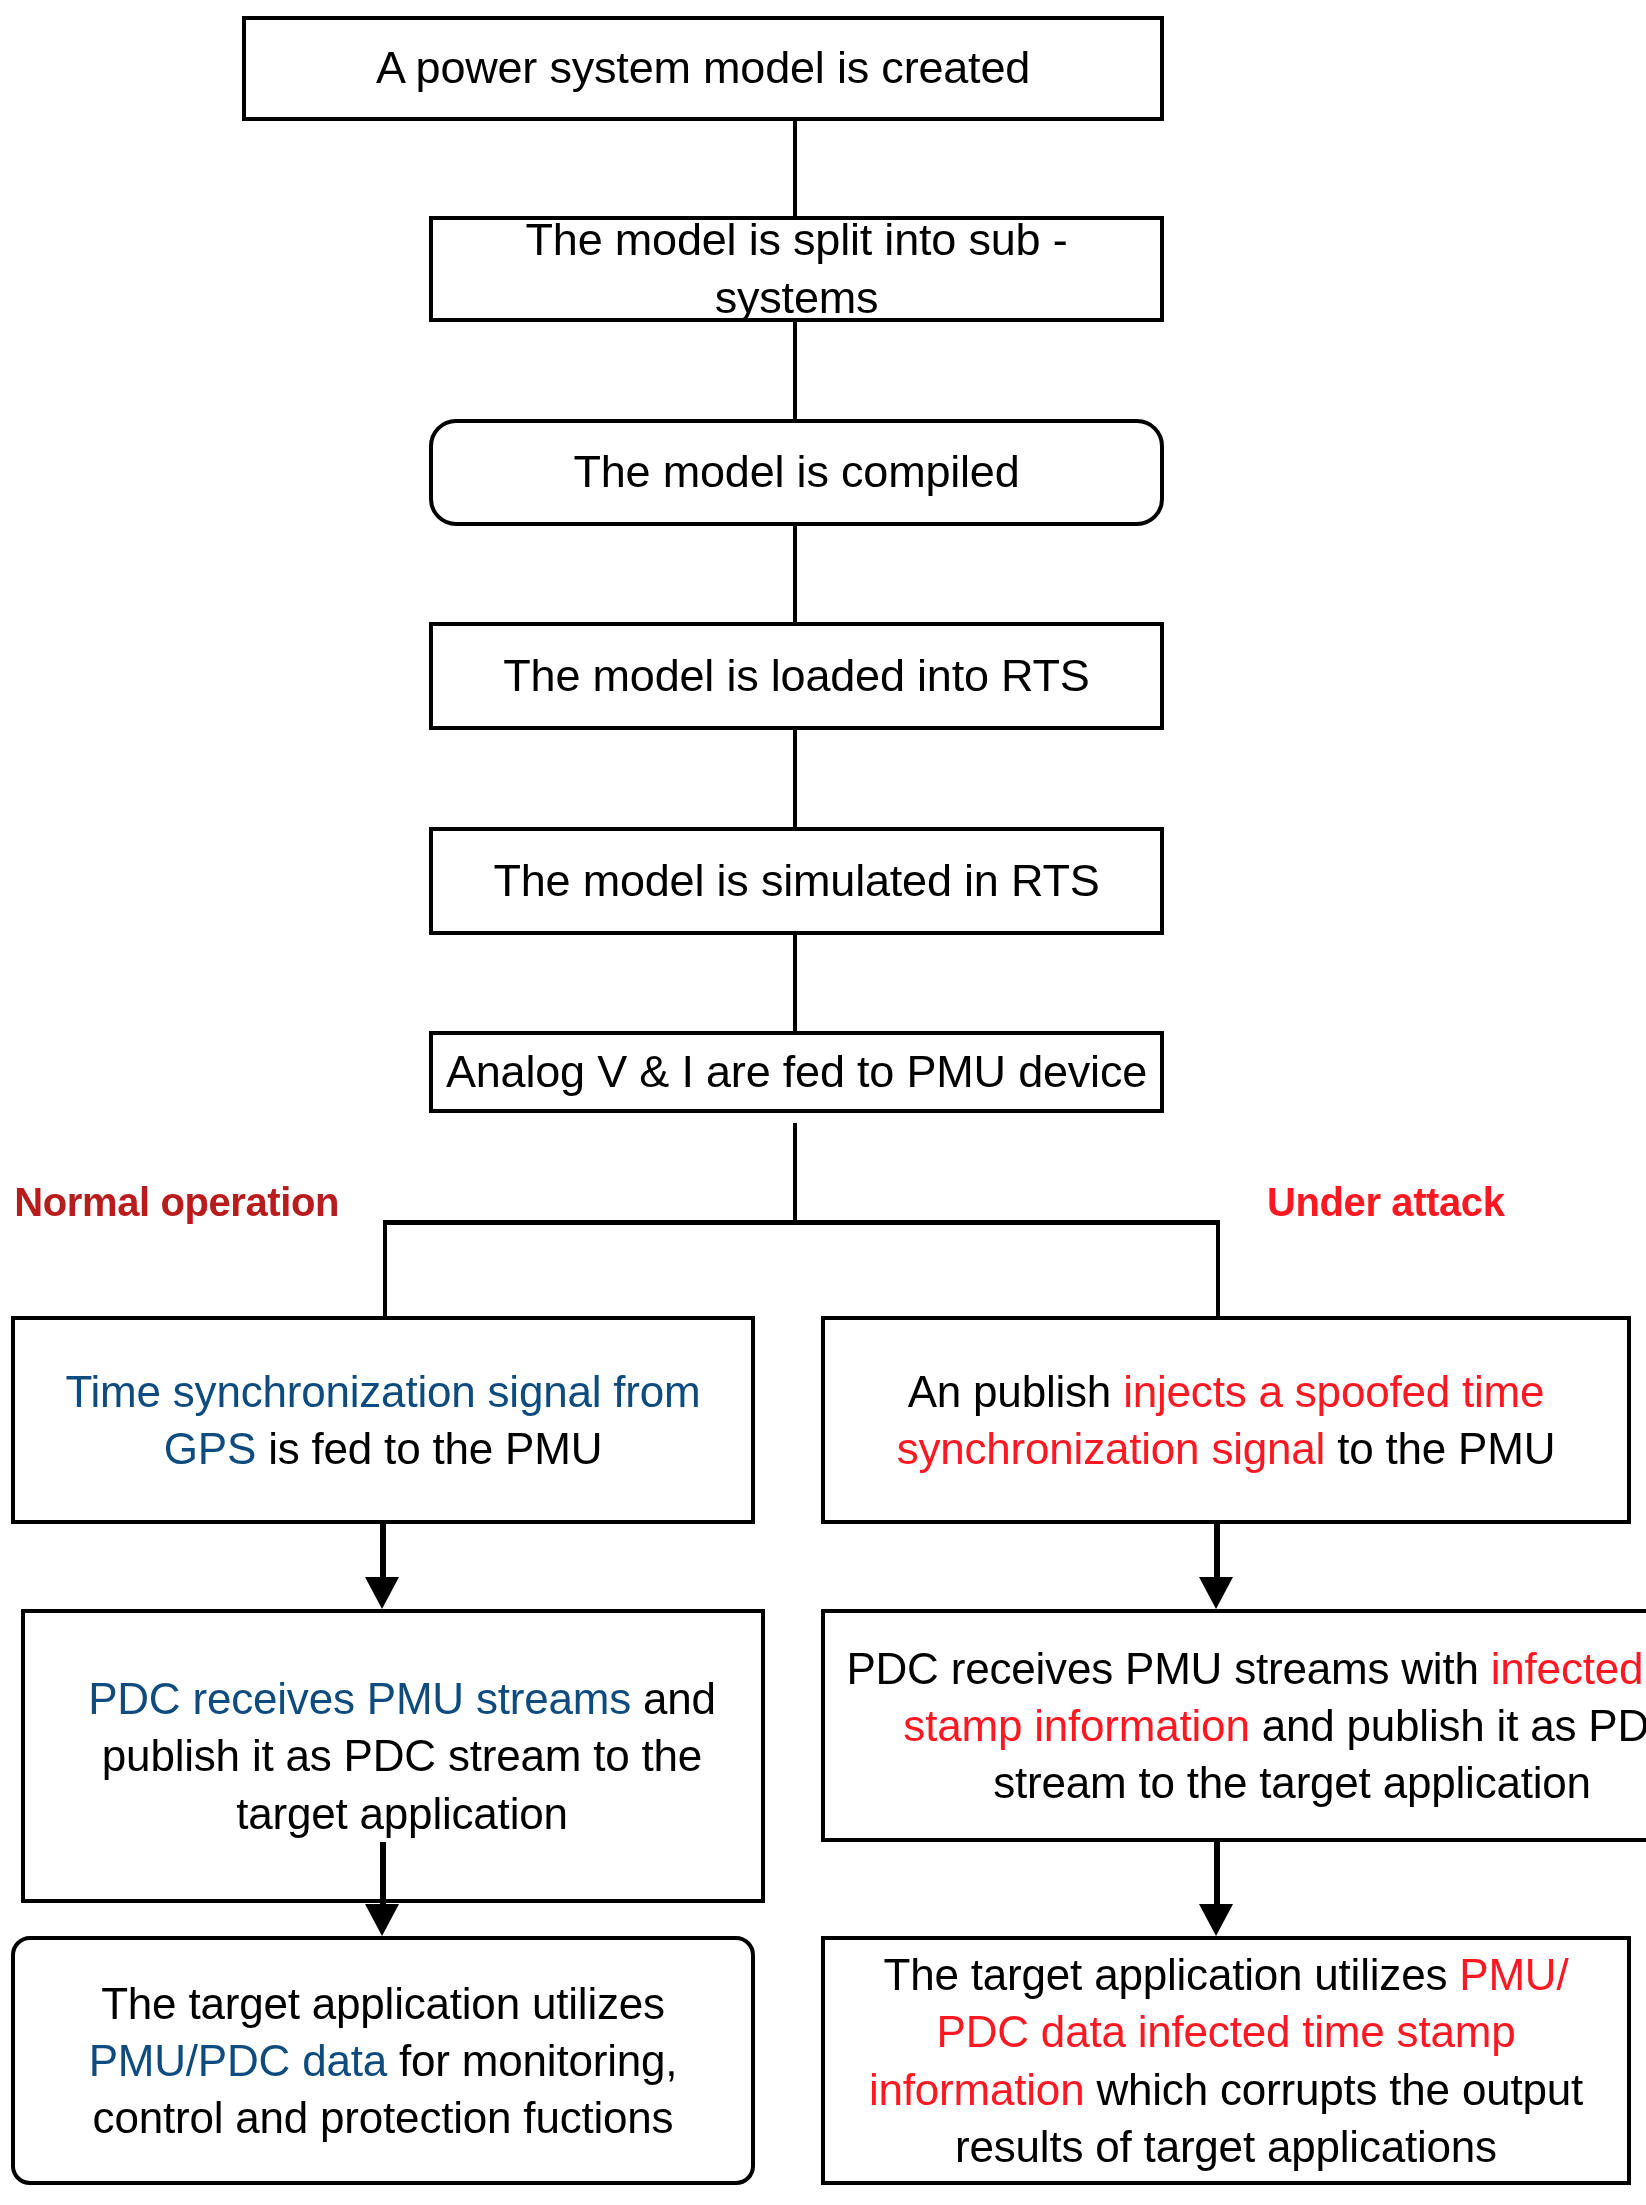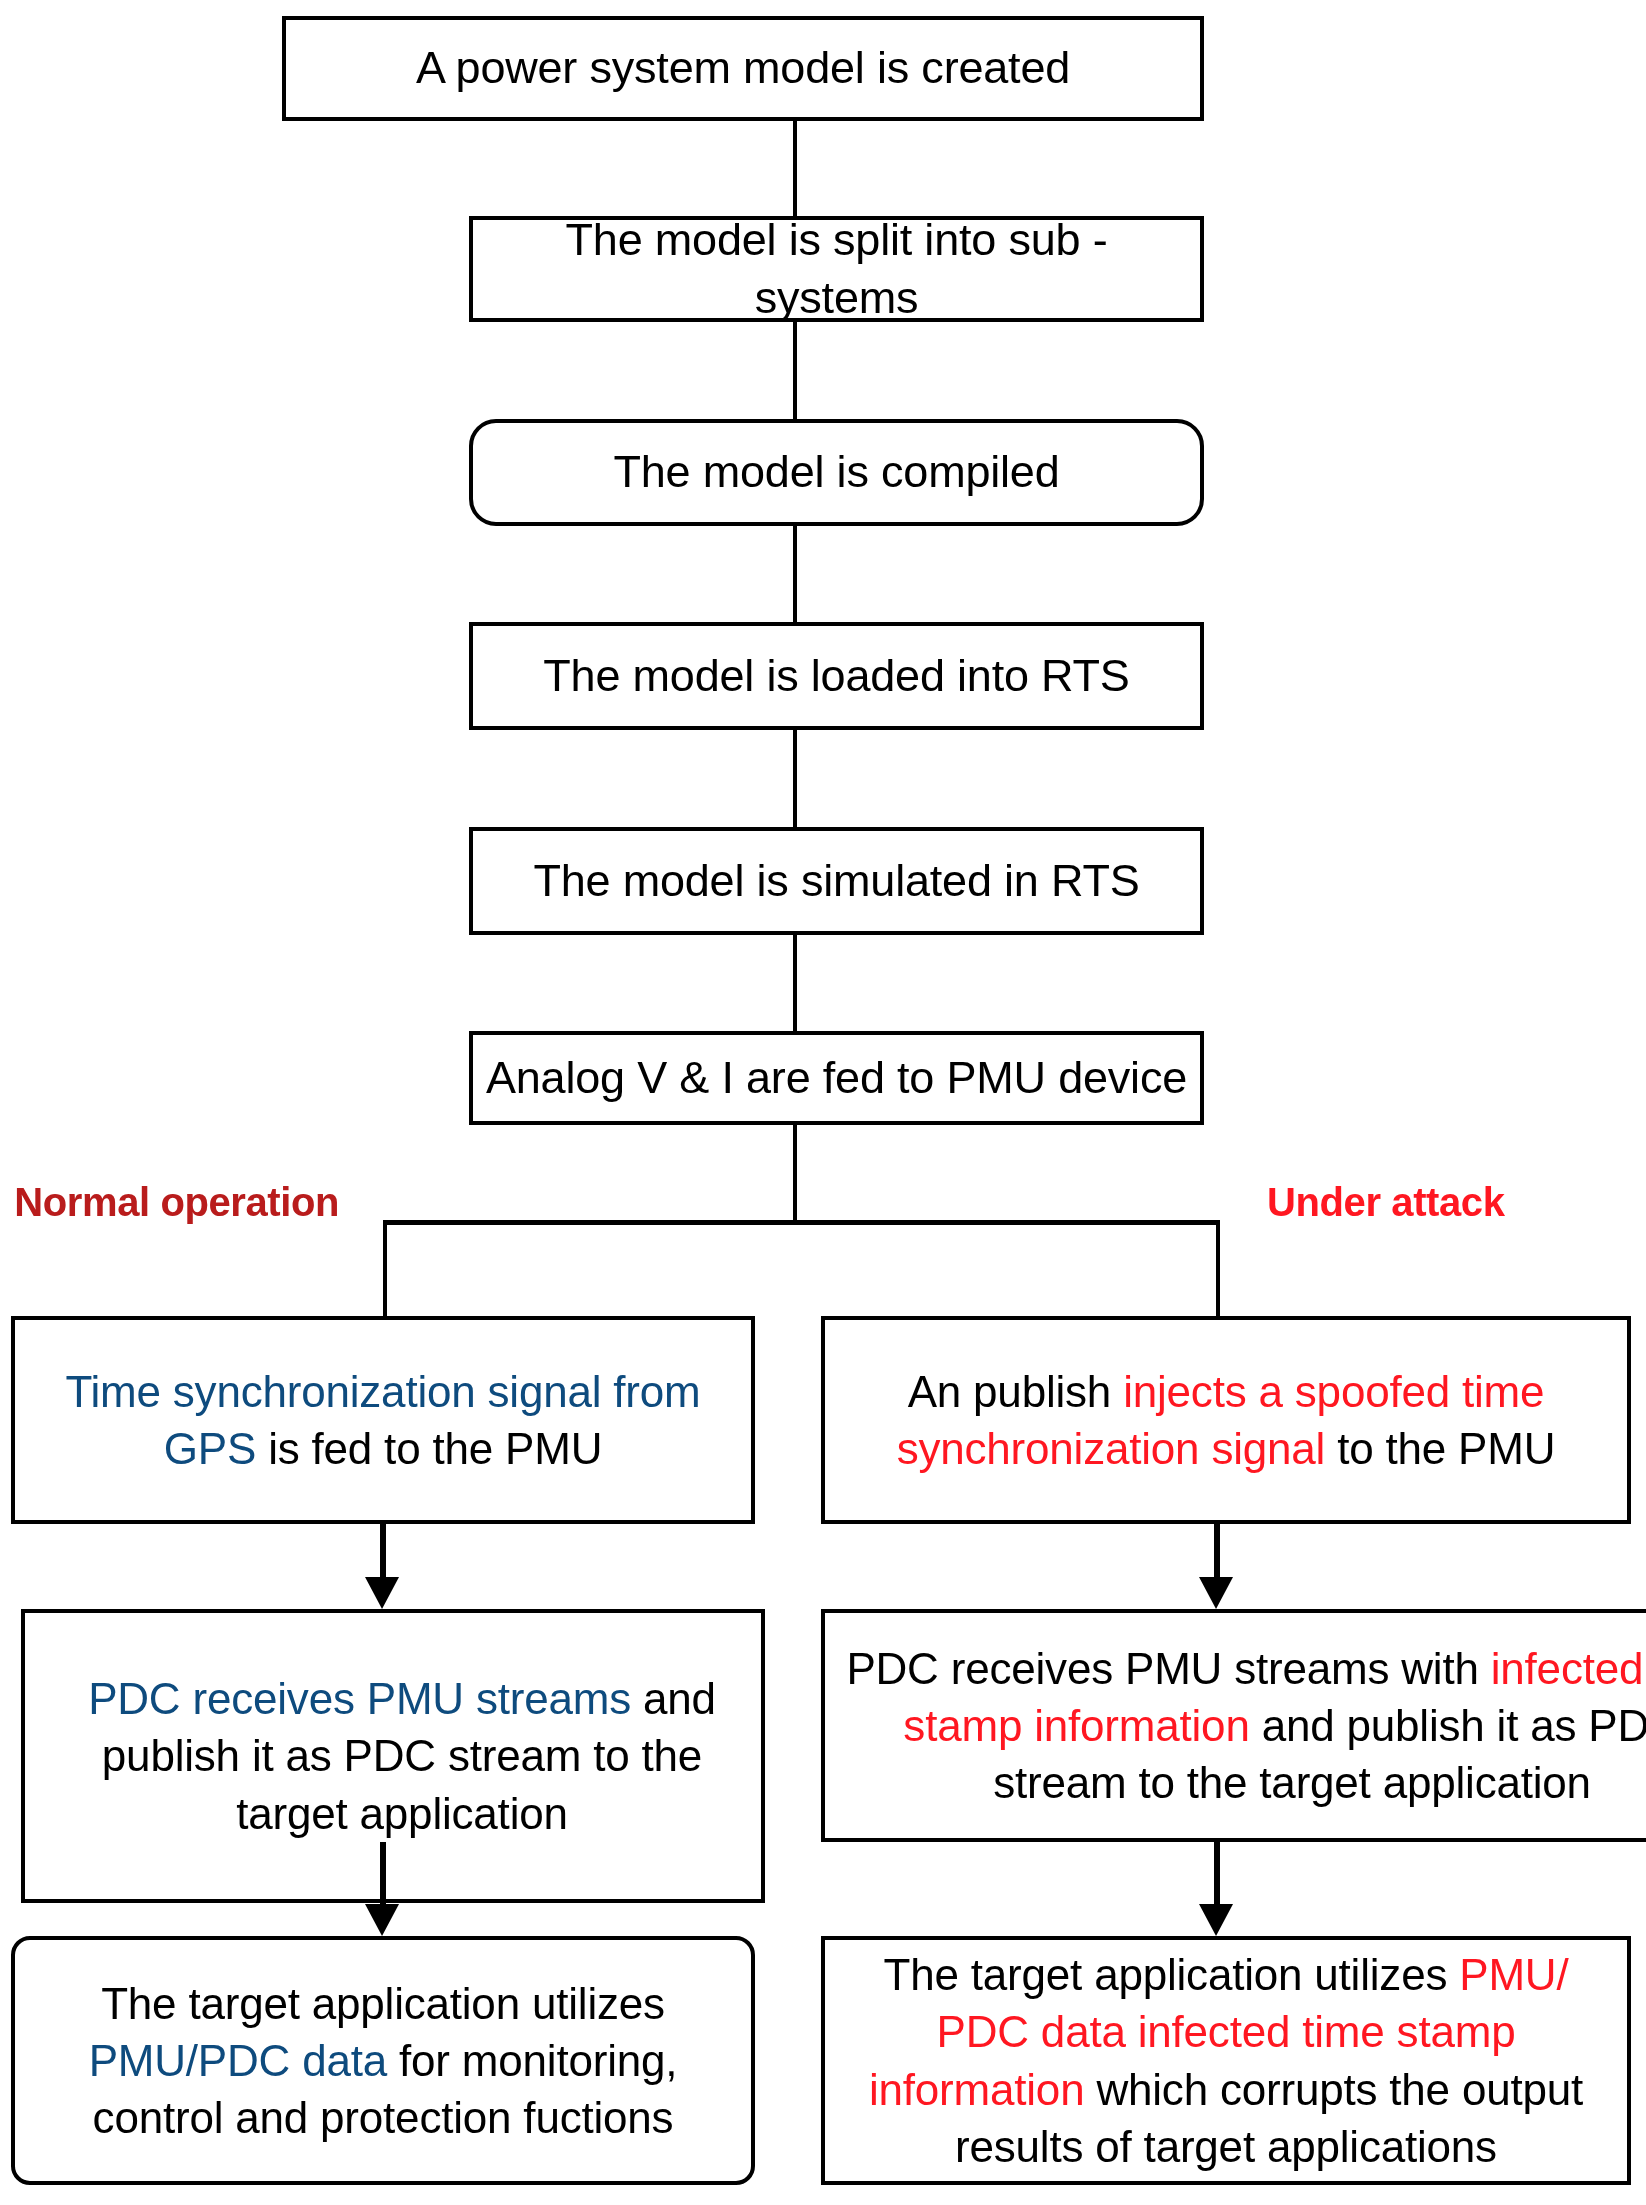--- a/index.html
+++ b/index.html
@@ -35,21 +35,21 @@
     line-height: 1.30;
     letter-spacing: -0.2px;
   }
   .fbox .txt {
     width: 100%;
     padding: 0 11px;
     box-sizing: border-box;
   }
 
   
-  .stage { font-size: 45px; margin-left: 40px; }
+  .stage { font-size: 45px; }
 
   
   .branch { font-size: 44px; }
 
   
   .blue { color: #0E4B7E; }
   .red  { color: #FF1721; }
 
   
   .vline {
@@ -123,21 +123,21 @@
   </div>
 
   <div class="vline" style="left:793px; top:730px; height:99px;"></div>
 
   <div class="fbox stage" style="left:429px; top:827px; width:735px; height:108px;">
     <span class="txt">The model is simulated in RTS</span>
   </div>
 
   <div class="vline" style="left:793px; top:934px; height:98px;"></div>
 
-  <div class="fbox stage" style="left:429px; top:1031px; width:735px; height:94px;">
+  <div class="fbox stage" style="left:429px; top:1031px; width:735px; height:82px;">
     <span class="txt">Analog V &amp; I are fed to PMU device</span>
   </div>
 
   <div class="vline" style="left:793px; top:1123px; height:99px;"></div>
   <div class="hline" style="left:383px; top:1220px; width:837px;"></div>
   <div class="vline" style="left:383px; top:1220px; height:100px;"></div>
   <div class="vline" style="left:1216px; top:1220px; height:100px;"></div>
 
   <div class="caption left" style="left:14.3px; top:1180px;">Normal operation</div>
   <div class="caption right" style="left:1267px; top:1180px;">Under attack</div>

